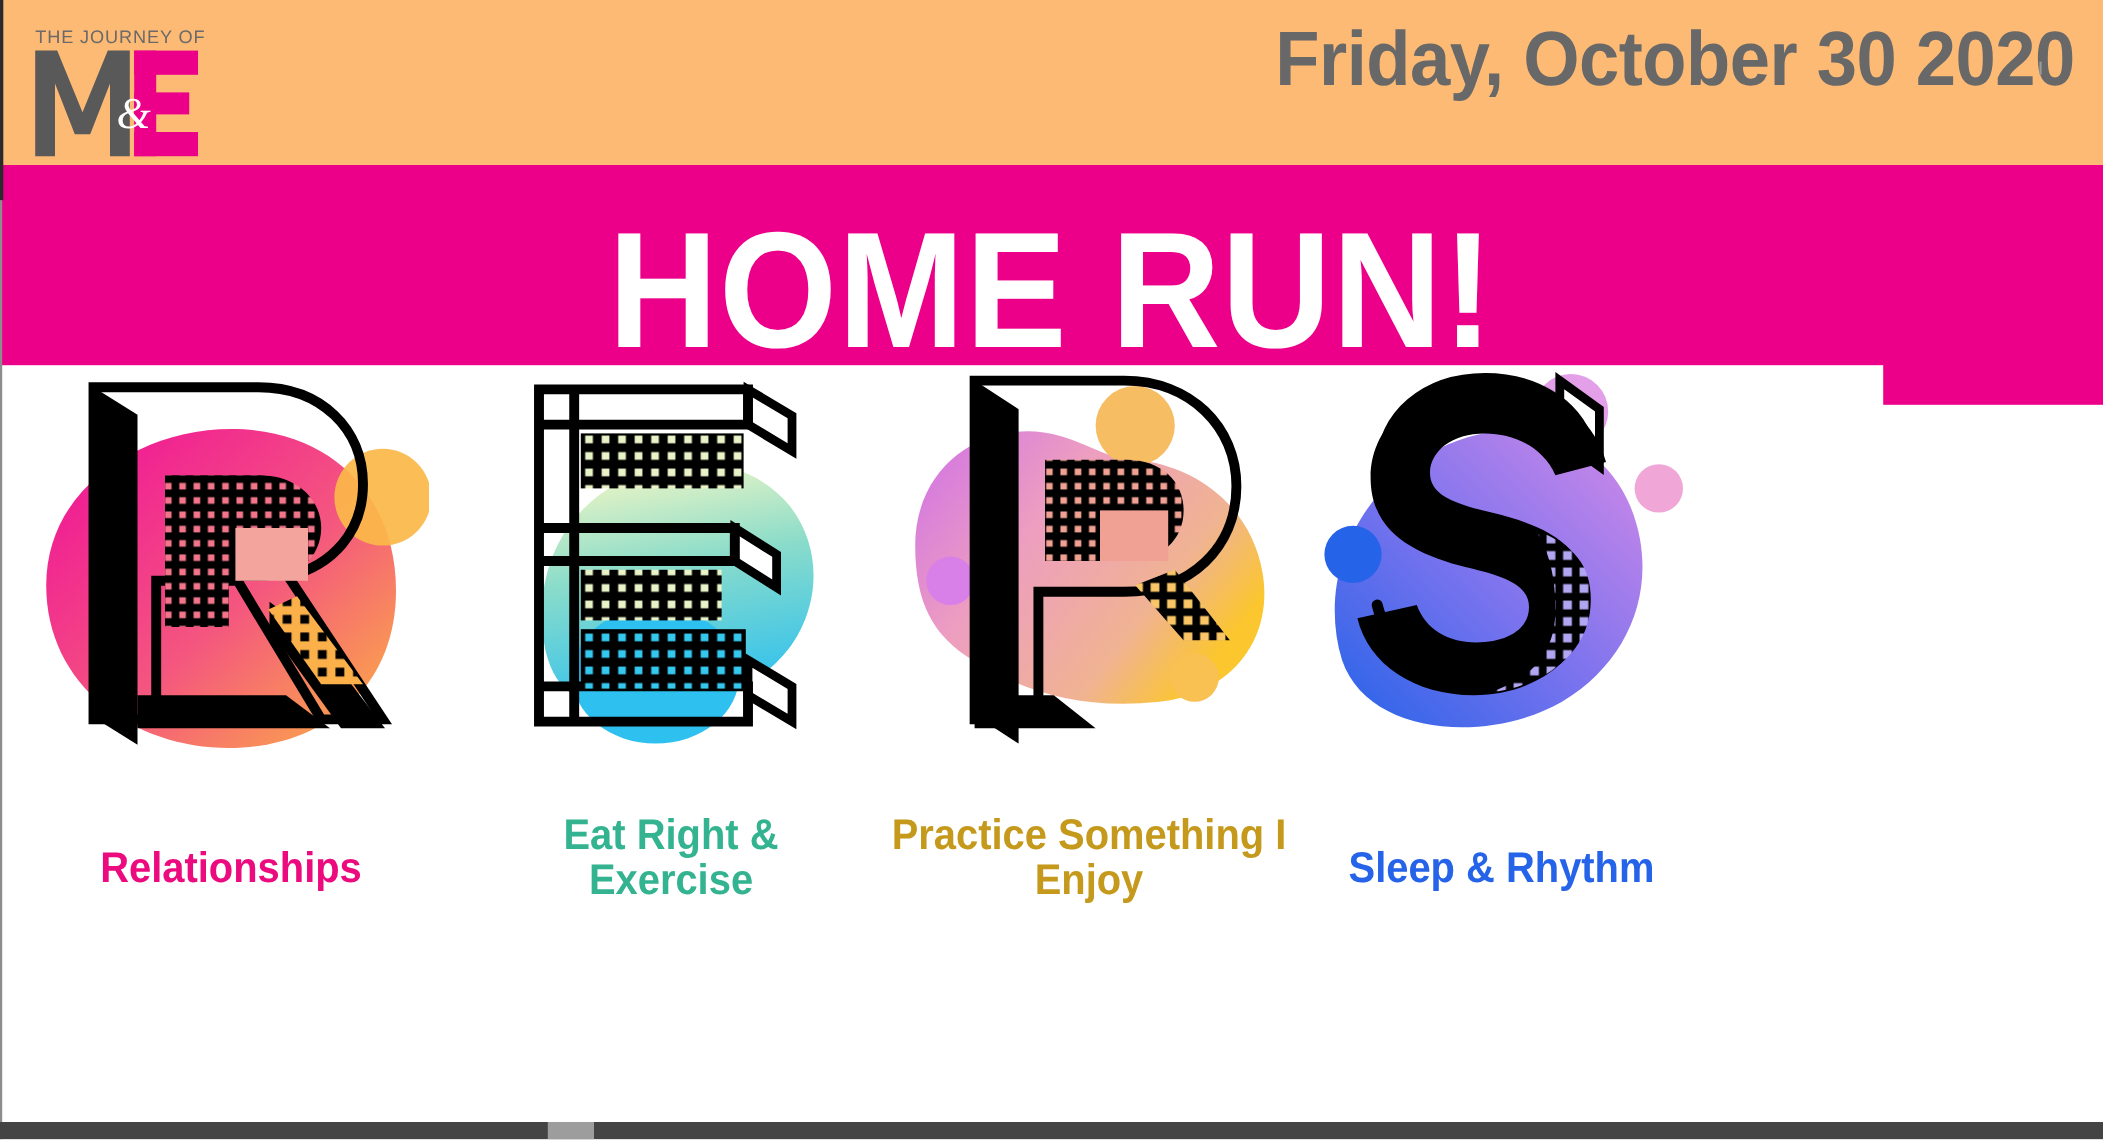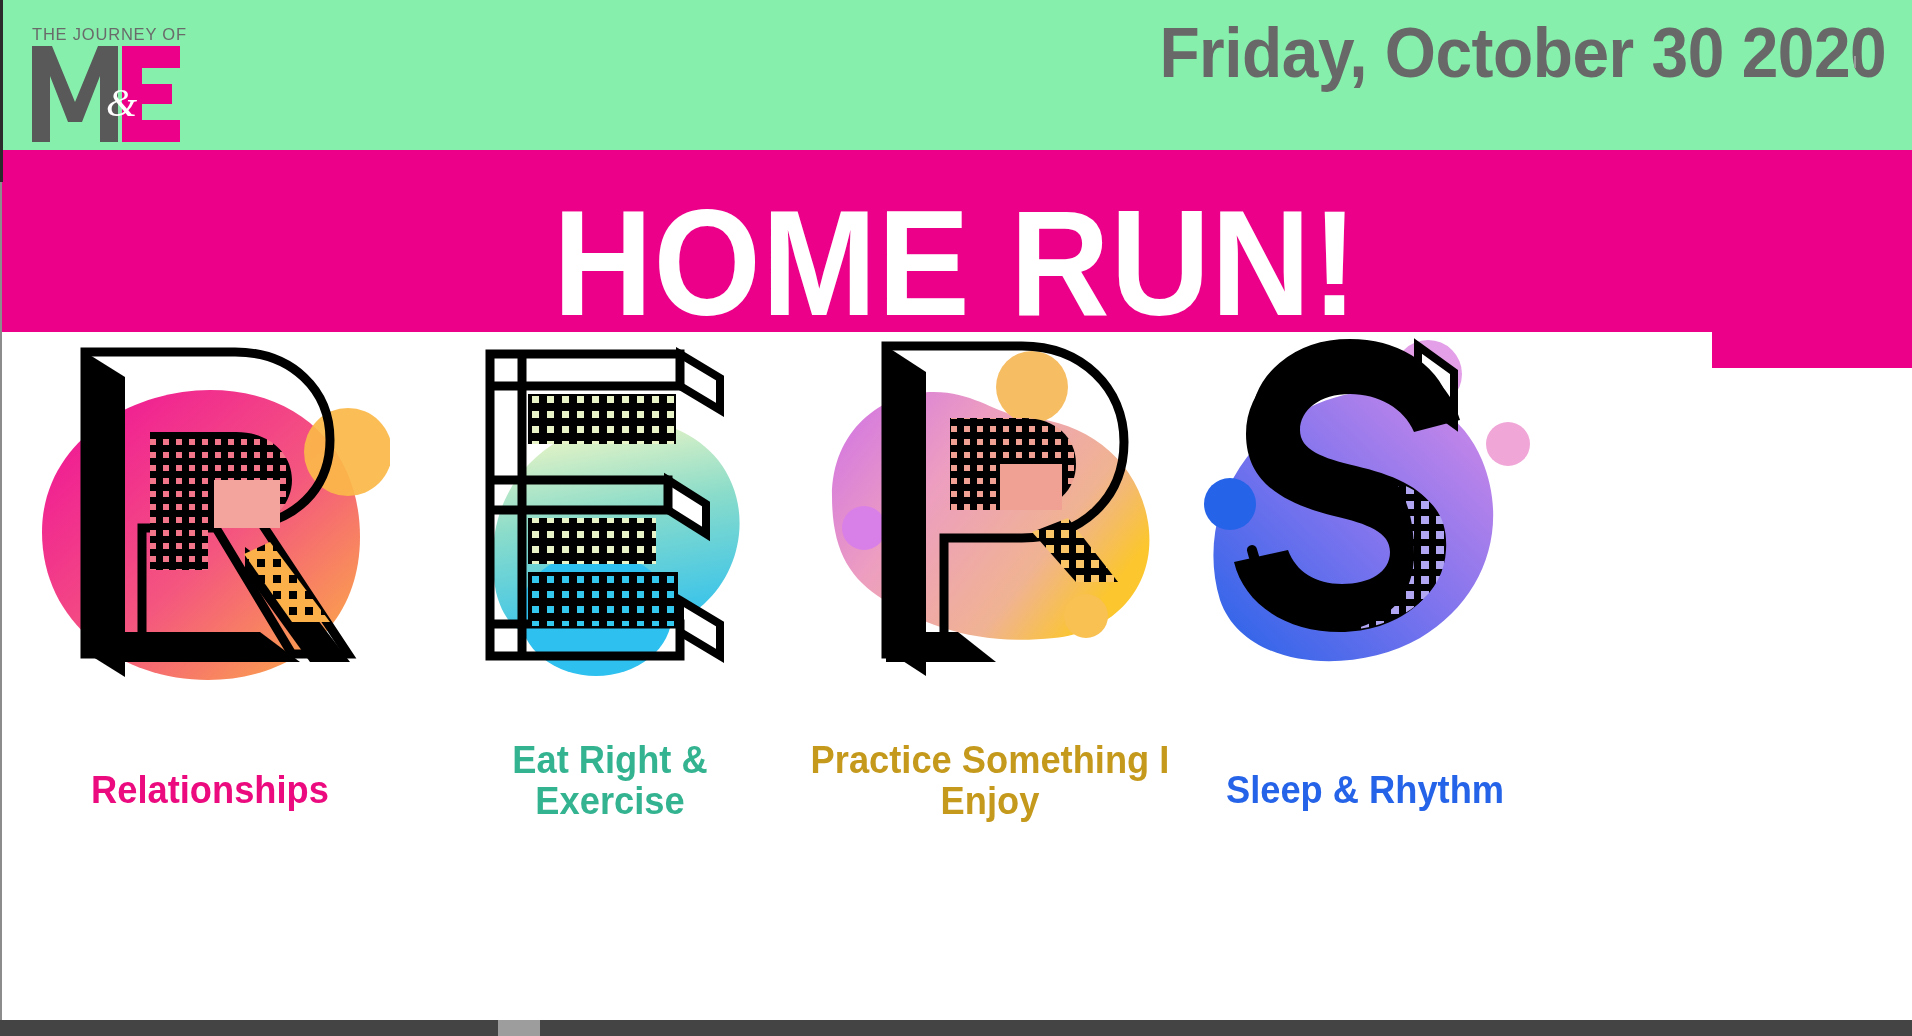--- a/index.html
+++ b/index.html
@@ -50,21 +50,21 @@
     background: #9a9a9a;
     z-index: 9;
   }
 
   
   .header-bar {
     position: absolute;
     left: 0; top: 0;
     width: 1912px;
     height: 150px;
-    background: #86efac;
+    background: #fdba74;
   }
 
   
   .logo {
     position: absolute;
     left: 30px;
     top: 8px;
     width: 170px;
     height: 134px;
   }

